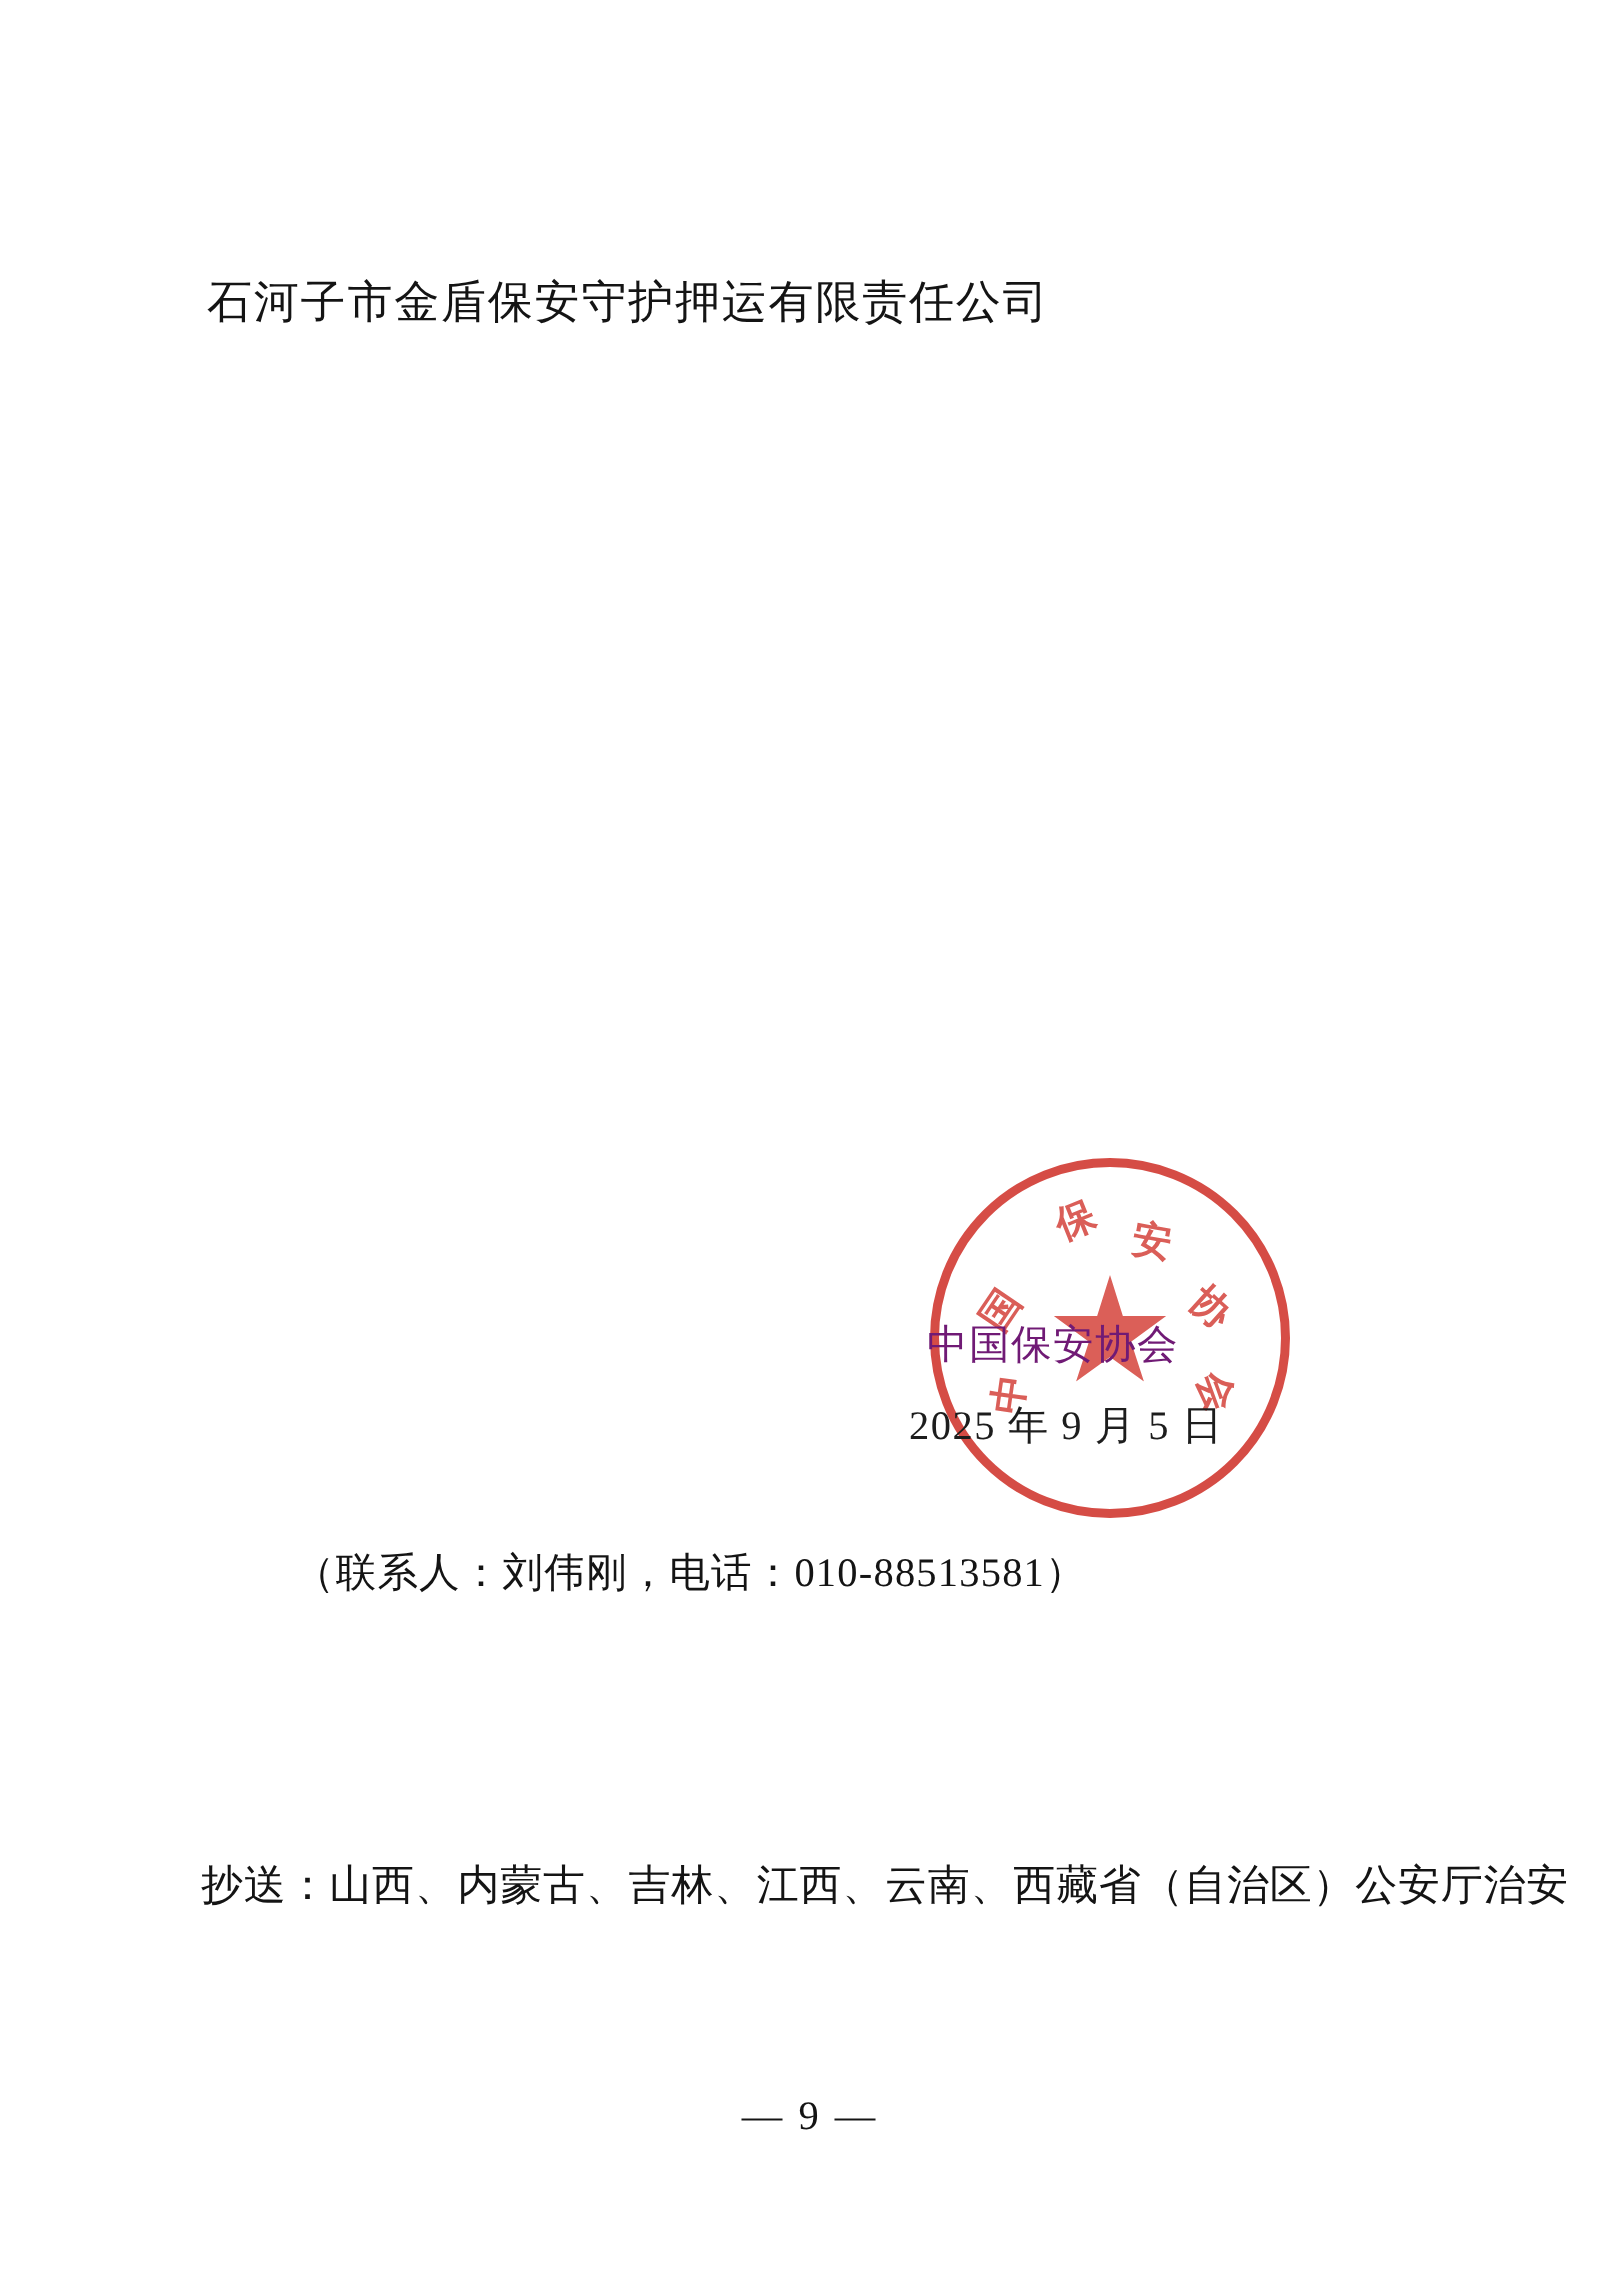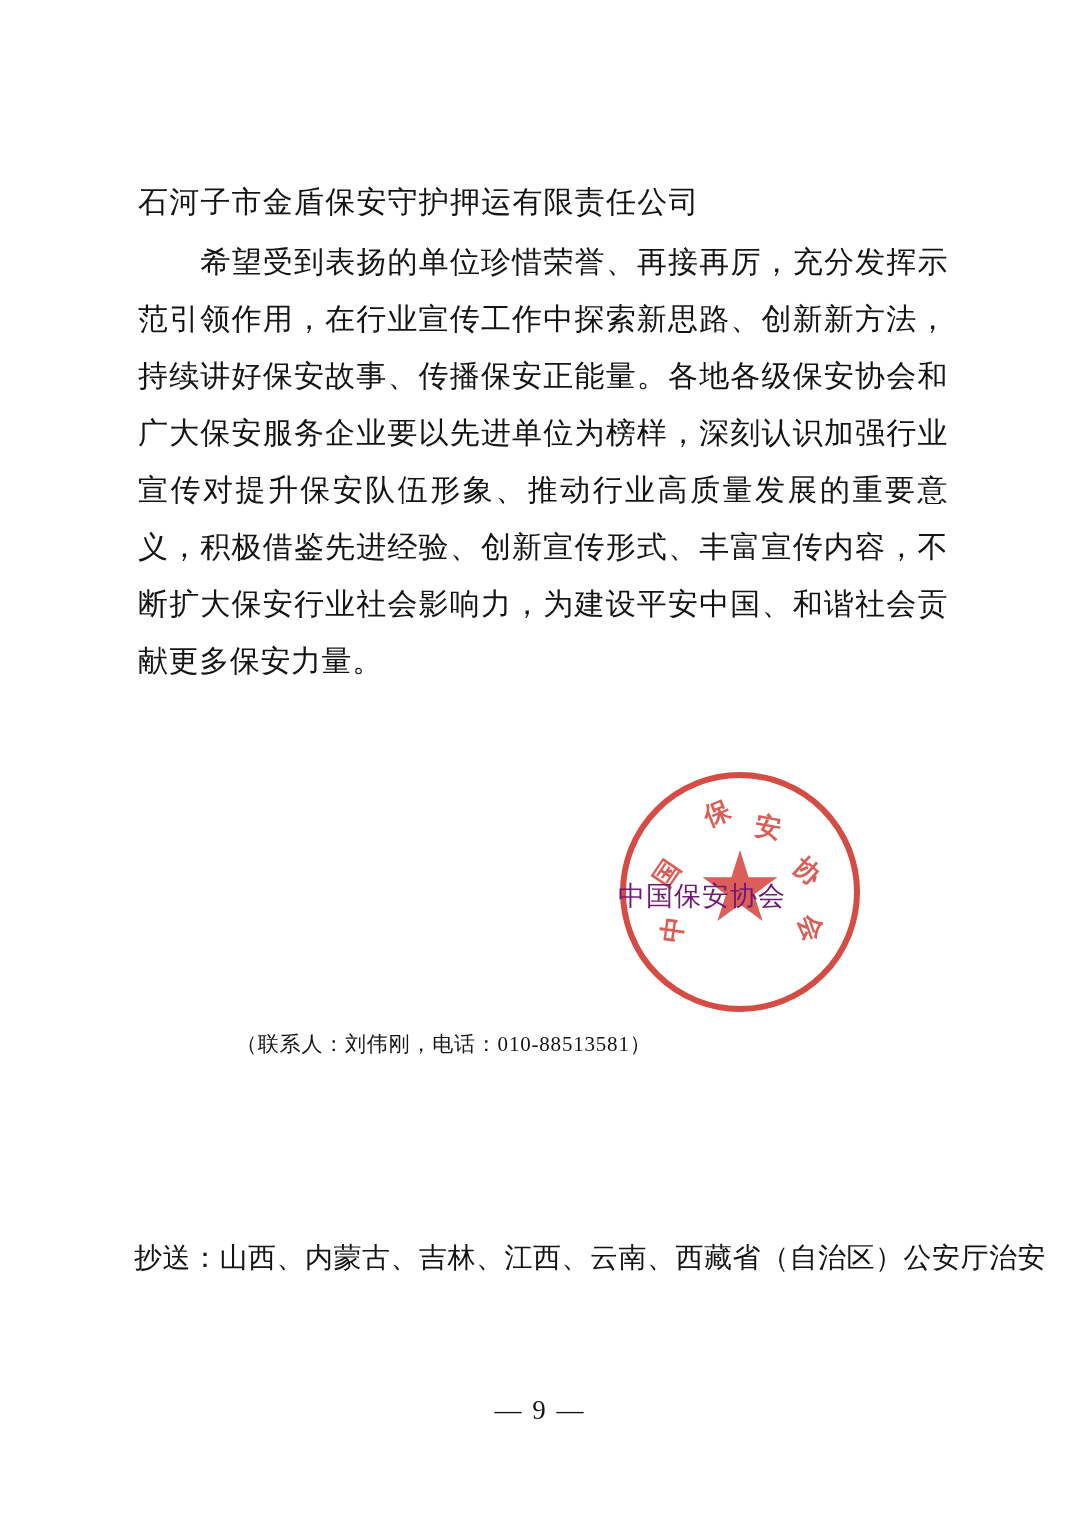--- a/index.html
+++ b/index.html
@@ -115,25 +115,24 @@
     letter-spacing: 1px;
     color: #1d1d1d;
     white-space: nowrap;
     z-index: 5;
   }
 
   .contact-line {
     position: absolute;
     left: 196px;
     top: 1030px;
-    font-size: 21px;
+    font-size: 27px;
     letter-spacing: 0.8px;
     color: #141414;
     white-space: nowrap;
-    margin-left: 40px;
   }
 
   .cc-block {
     position: absolute;
     left: 134px;
     top: 1232px;
     width: 820px;
     text-align: center;
   }
   .cc-line {
@@ -155,36 +154,36 @@
     color: #141414;
   }
 </style>
 </head>
 <body>
 
 <div class="page">
 
   <div class="body-block">
     <div class="doc-line">石河子市金盾保安守护押运有限责任公司</div>
-    <div class="para"><span class="indent"></span><span>希望受到表扬的单位珍惜荣誉、再接再厉，充分发挥示范引领作用，在行业宣传工作中探索新思路、创新新方法，持续讲好保安故事、传播保安正能量。各地各级保安协会和广大保安服务企业要以先进单位为榜样，深刻认识加强行业宣传对提升保安队伍形象、推动行业高质量发展的重要意义，积极借鉴先进经验、创新宣传形式、丰富宣传内容，不断扩大保安行业社会影响力，为建设平安中国、和谐社会贡献更多保安力量。</span></div>
   </div>
 
   <div class="seal-area">
     <div class="seal">
       <div class="seal-star"></div>
       <div class="seal-text">
         <div class="seal-char" style="left:78px; top:18px; transform: rotate(-22deg);">保</div>
         <div class="seal-char" style="left:129px; top:32px; transform: rotate(10deg);">安</div>
         <div class="seal-char" style="left:168px; top:76px; transform: rotate(42deg);">协</div>
         <div class="seal-char" style="left:172px; top:132px; transform: rotate(70deg);">会</div>
         <div class="seal-char" style="left:28px; top:78px; transform: rotate(-56deg);">国</div>
         <div class="seal-char" style="left:34px; top:134px; transform: rotate(-82deg);">中</div>
       </div>
     </div>
     <div class="signature">中国保安协会</div>
+    <div class="sig-date">2025 年 9 月 5 日</div>
   </div>
 
   <div class="contact-line">（联系人：刘伟刚，电话：010-88513581）</div>
 
   <div class="cc-block">
     <div class="cc-line">抄送：山西、内蒙古、吉林、江西、云南、西藏省（自治区）公安厅治安</div>
   </div>
 
   <div class="page-number">— 9 —</div>
 

